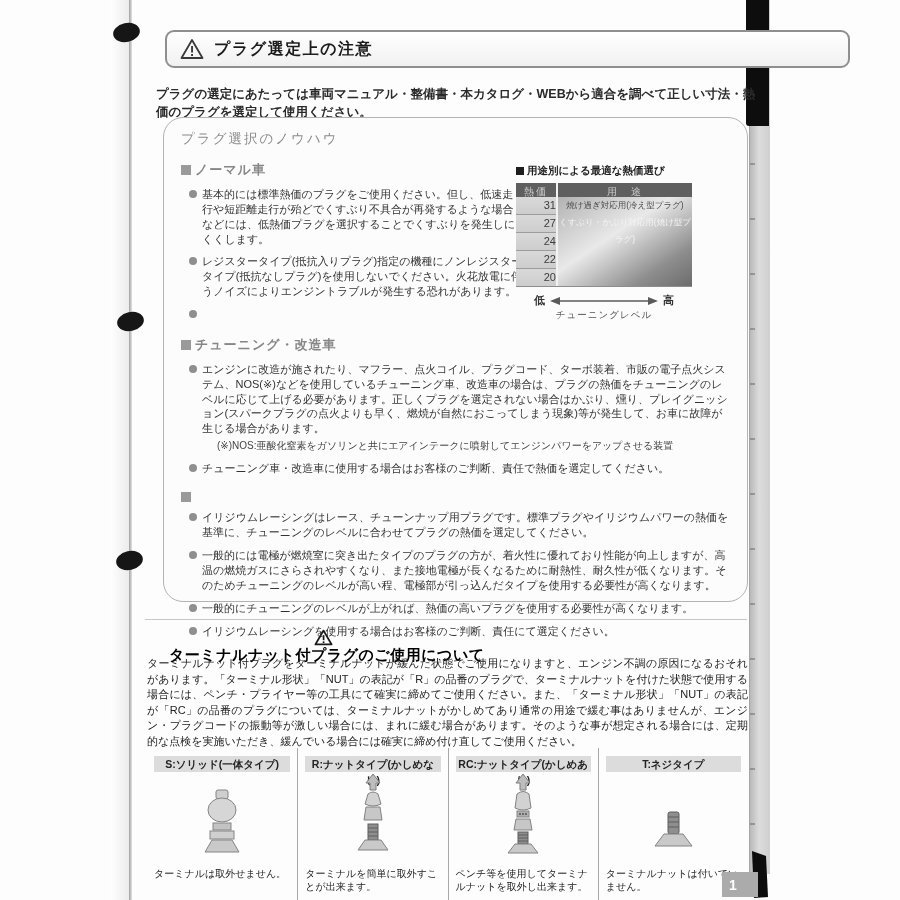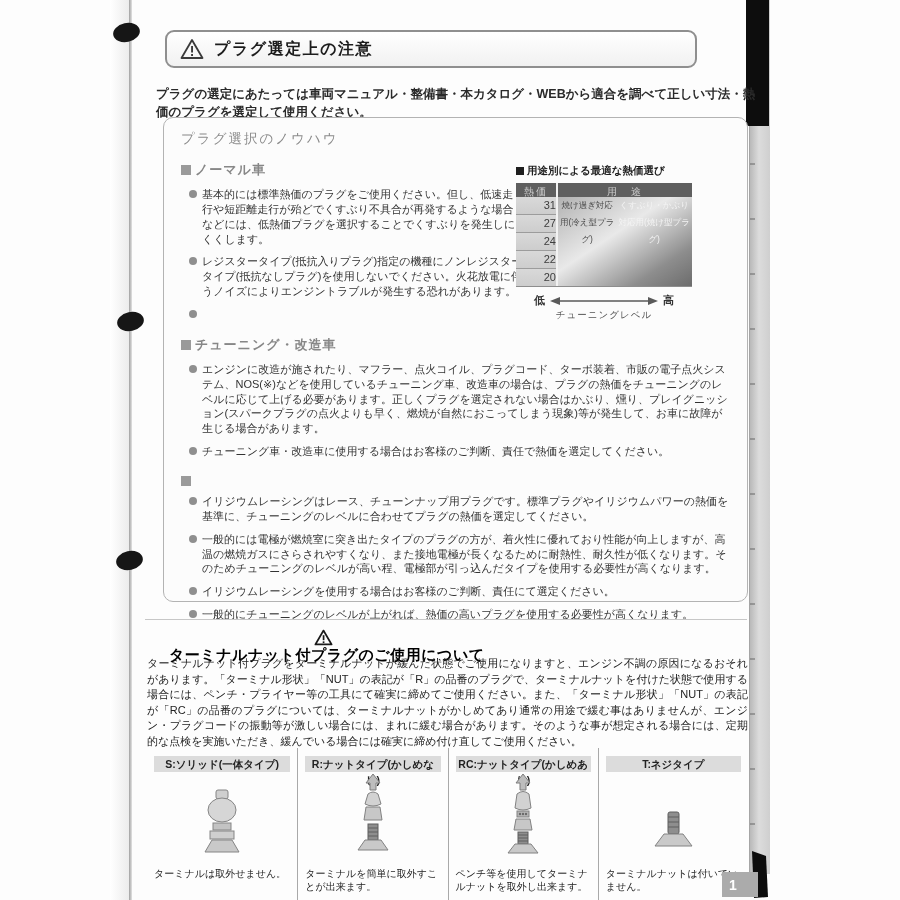--- a/index.html
+++ b/index.html
@@ -24,32 +24,32 @@
     border-left:1px solid #a5a5a5;}
   .right-strip::before{content:"";position:absolute;left:0;top:0;width:5px;height:100%;
     background:repeating-linear-gradient(to bottom,transparent 0 53px,rgba(110,110,110,.55) 53px 55px);}
   .right-black-top{position:absolute;left:746px;top:0;width:23px;height:126px;background:#0d0d0d;
     border-bottom-left-radius:3px;}
   .corner-mark{position:absolute;left:751px;top:851px;}
   .page-num-box{position:absolute;left:722px;top:872px;width:36px;height:25px;
     background:#ababab;color:#fff;font-weight:bold;font-size:14px;
     display:flex;align-items:center;padding-left:7px;box-sizing:border-box;}
   
-  .header-box{position:absolute;left:165px;top:30px;width:532px;height:38px;
+  .header-box{position:absolute;left:165px;top:30px;width:685px;height:38px;
     border:2px solid #8f8f8f;border-radius:9px;box-sizing:border-box;
     background:linear-gradient(to bottom,#ffffff,#f1f1f1);
     display:flex;align-items:center;padding-left:13px;}
   .header-box .title{font-size:16px;font-weight:bold;color:#1c1c1c;letter-spacing:1.5px;margin-left:10px;}
   .warn-icon{flex:0 0 auto;display:inline-flex;}
   
   .intro{position:absolute;left:145px;top:74px;width:602px;
     font-size:12.5px;font-weight:bold;color:#2a2a2a;line-height:1.45;margin:11px;}
   
   .knowhow{position:absolute;left:163px;top:117px;width:585px;height:485px;
-    border:1.5px solid #b3b3b3;border-radius:10px;box-sizing:border-box;
+    border:1.5px solid #b3b3b3;border-radius:20px;box-sizing:border-box;
     background:#fcfcfc;padding:12px 14px 0 17px;}
   .kh-title{font-size:13.5px;color:#8b8b8b;letter-spacing:2px;}
   .sec-head{display:flex;align-items:center;font-size:13px;font-weight:bold;color:#878787;
     letter-spacing:1px;margin-top:13px;}
   .sec-head .sq{width:10px;height:10px;background:#9a9a9a;margin-right:4px;flex:0 0 auto;}
   .bullet{display:flex;margin-top:8px;}
   .bullet .dot{width:8px;height:8px;border-radius:50%;background:#8f8f8f;
     flex:0 0 auto;margin:3px 5px 0 8px;}
   .bullet .txt{font-size:11px;color:#333;line-height:1.35;}
   .narrow .txt{width:322px;}
@@ -60,21 +60,21 @@
   .hc-title{display:flex;align-items:center;font-size:10.5px;font-weight:bold;color:#1e1e1e;}
   .hc-title .sq2{width:8px;height:8px;background:#1e1e1e;margin-right:3px;flex:0 0 auto;}
   .hc-table{display:flex;margin-top:5px;width:176px;border-bottom:1px solid #8d8d8d;}
   .hc-col-left{width:40px;flex:0 0 auto;border-right:2px solid #f2f2f2;}
   .hc-h{height:14px;line-height:18px;background:#5f5f5f;color:#cdcdcd;
     font-size:10px;text-align:center;letter-spacing:2px;}
   .hc-cell{height:17px;line-height:17px;background:linear-gradient(to bottom,#d9d9d9,#cdcdcd);
     color:#3d3d3d;font-size:11px;text-align:right;border-top:1px solid #9c9c9c;}
   .hc-col-right{flex:1;display:flex;flex-direction:column;}
   .hc-grad{flex:1;background:linear-gradient(to bottom right,#b2b2b2,#e9e9e9 42%,#8d8d8d 78%,#6c6c6c);
-    display:flex;flex-direction:row;justify-content:flex-end;}
+    display:flex;flex-direction:column;justify-content:flex-start;}
   .hc-top{font-size:8.5px;color:#4a4a4a;text-align:center;line-height:17px;height:17px;}
   .hc-bottom{font-size:8.5px;color:#f4f4f4;text-align:center;line-height:17px;height:17px;}
   .hc-axis{display:flex;align-items:center;justify-content:center;margin-top:6px;width:176px;}
   .hc-axis .lohi{font-size:11px;font-weight:bold;color:#333;}
   .hc-axis svg{margin:0 5px;}
   .hc-axis-label{width:176px;text-align:center;font-size:9.5px;color:#555;margin-top:1px;letter-spacing:1px;}
   
   .divider{position:absolute;left:145px;top:619px;width:602px;height:1px;background:#c7c7c7;}
   .terminal-head{position:absolute;left:163px;top:629px;display:flex;align-items:center;flex-direction:column;}
   .terminal-head .t-title{font-size:15px;font-weight:bold;color:#000;margin-left:6px;letter-spacing:0.5px;}
@@ -138,43 +138,44 @@
   </div>
 
   <div class="sec-head" style="margin-top:18px;">
     <span class="sq"></span>
     <span>チューニング・改造車</span>
   </div>
   <div class="bullet wide">
     <span class="dot"></span>
     <span class="txt">エンジンに改造が施されたり、マフラー、点火コイル、プラグコード、ターボ装着、市販の電子点火システム、NOS(※)などを使用しているチューニング車、改造車の場合は、プラグの熱価をチューニングのレベルに応じて上げる必要があります。正しくプラグを選定されない場合はかぶり、燻り、プレイグニッション(スパークプラグの点火よりも早く、燃焼が自然におこってしまう現象)等が発生して、お車に故障が生じる場合があります。</span>
   </div>
+  <div class="note">(※)NOS:亜酸化窒素をガソリンと共にエアインテークに噴射してエンジンパワーをアップさせる装置</div>
   <div class="bullet wide">
     <span class="dot"></span>
     <span class="txt">チューニング車・改造車に使用する場合はお客様のご判断、責任で熱価を選定してください。</span>
   </div>
 
   <div class="sec-head" style="margin-top:17px;">
     <span class="sq"></span>
   </div>
   <div class="bullet wide">
     <span class="dot"></span>
     <span class="txt">イリジウムレーシングはレース、チューンナップ用プラグです。標準プラグやイリジウムパワーの熱価を基準に、チューニングのレベルに合わせてプラグの熱価を選定してください。</span>
   </div>
   <div class="bullet wide">
     <span class="dot"></span>
     <span class="txt">一般的には電極が燃焼室に突き出たタイプのプラグの方が、着火性に優れており性能が向上しますが、高温の燃焼ガスにさらされやすくなり、また接地電極が長くなるために耐熱性、耐久性が低くなります。そのためチューニングのレベルが高い程、電極部が引っ込んだタイプを使用する必要性が高くなります。</span>
   </div>
   <div class="bullet wide">
     <span class="dot"></span>
+    <span class="txt">一般的にチューニングのレベルが上がれば、熱価の高いプラグを使用する必要性が高くなります。</span>
+  </div>
+  <div class="bullet wide">
+    <span class="dot"></span>
     <span class="txt">イリジウムレーシングを使用する場合はお客様のご判断、責任にて選定ください。</span>
-  </div>
-  <div class="bullet wide">
-    <span class="dot"></span>
-    <span class="txt">一般的にチューニングのレベルが上がれば、熱価の高いプラグを使用する必要性が高くなります。</span>
   </div>
 
   <div class="heatchart">
     <div class="hc-title">
       <span class="sq2"></span>
       <span>用途別による最適な熱価選び</span>
     </div>
     <div class="hc-table">
       <div class="hc-col-left">
         <div class="hc-h">熱価</div>

